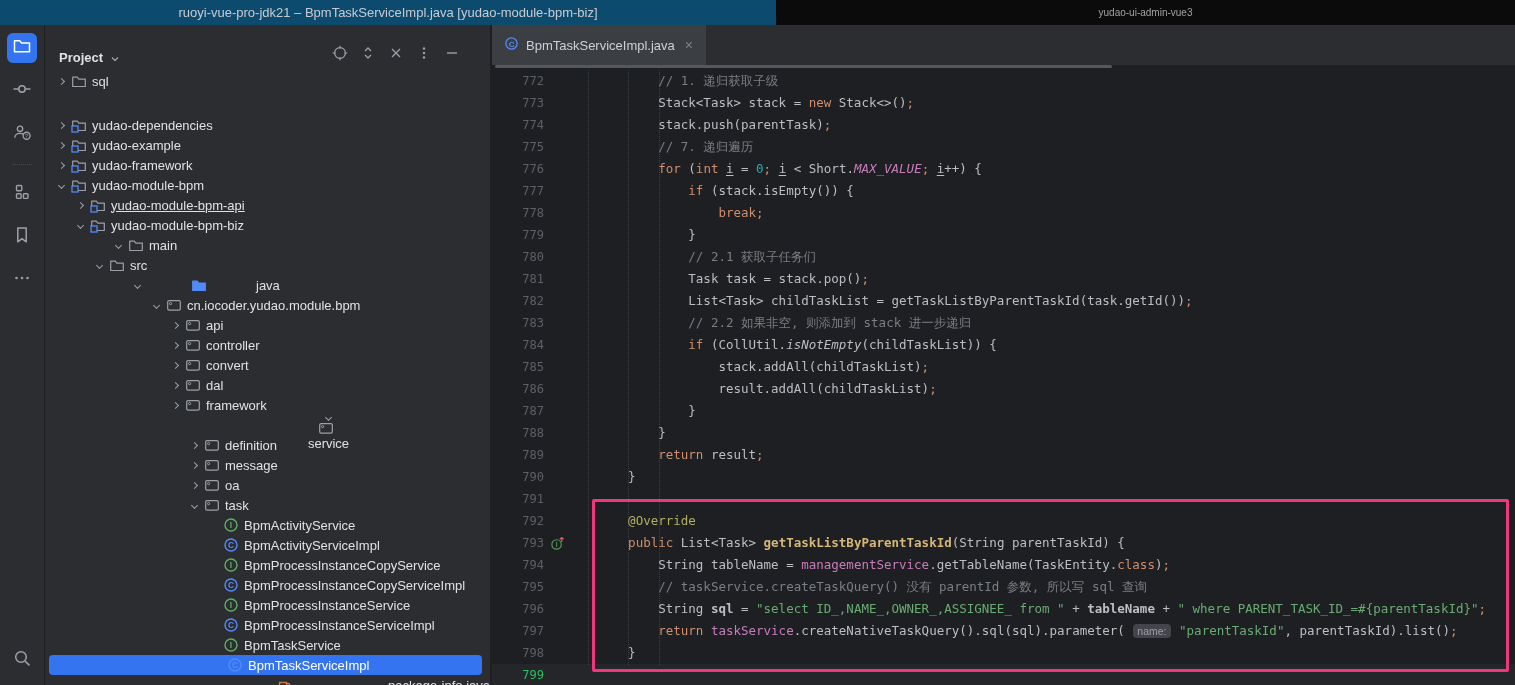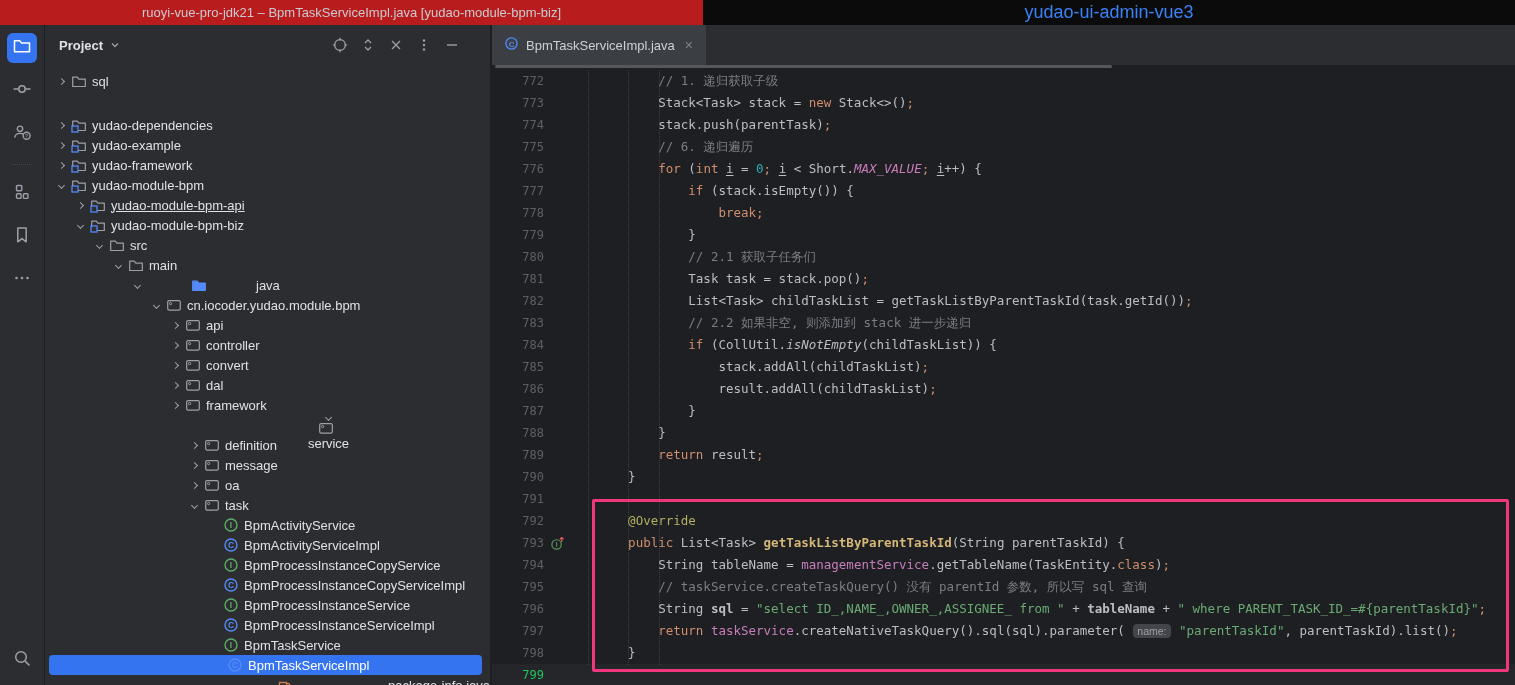--- a/index.html
+++ b/index.html
@@ -2,41 +2,41 @@
 <html><head>
 <meta charset="utf-8">
 <style>
   * { box-sizing: border-box; margin: 0; padding: 0; }
   html,body { width:1515px; height:685px; overflow:hidden; background:#1e1f22;
     font-family:"Liberation Sans", sans-serif; }
   #app { width:1515px; height:685px; display:flex; flex-direction:column; }
 
   
   .titlebar { height:25px; display:flex; flex:none; }
-  .title-left { width:703px; background:#b91c1c; color:#c9cbd2; font-size:13px;
+  .title-left { width:776px; background:#0c4a6e; color:#c9cbd2; font-size:13px;
     display:flex; align-items:center; justify-content:center; }
-  .title-right { flex:1; background:#0b0b0c; color:#3b82f6; font-size:18px;
+  .title-right { flex:1; background:#0b0b0c; color:#a3a3a3; font-size:10px;
     display:flex; align-items:center; justify-content:center; }
 
   
   .main { flex:1; display:flex; min-height:0; }
 
   
   .activity { width:45px; flex:none; background:#2b2d30; border-right:1px solid #1e1f22;
     display:flex; flex-direction:column; align-items:center; padding-top:8px; }
   .act-btn { width:30px; height:30px; display:flex; align-items:center; justify-content:center;
     border-radius:6px; margin-bottom:13px; }
   .act-btn.active { background:#3574f0; }
   .act-sep { width:20px; border-top:1px dotted #45474b; margin:2px 0 14px 0; }
   .act-spacer { flex:1; }
   .act-bottom { margin-bottom:10px; }
 
   
   .left-panel { width:445px; flex:none; background:#2b2d30; display:flex; flex-direction:column; }
-  .panel-header { height:40px; flex:none; display:flex; align-items:center; padding:0 26px 0 14px; }
+  .panel-header { height:40px; flex:none; display:flex; align-items:flex-end; padding:0 26px 0 14px; }
   .panel-title { color:#dfe1e5; font-weight:bold; font-size:13px; }
   .panel-title-chev { margin-left:6px; display:inline-flex; }
   .ph-spacer { flex:1; }
   .ph-icon { width:24px; height:24px; display:flex; align-items:center; justify-content:center;
     border-radius:4px; margin-left:4px; }
 
   .tree { flex:1; overflow:hidden; padding-top:6px; position:relative; }
   .trow { height:20px; display:flex; align-items:center; font-size:13px; color:#dfe1e5;
     white-space:nowrap; }
   .trow.selected { background:#3574f0; color:#ffffff; border-radius:4px; margin:0 8px 0 4px; }
@@ -267,41 +267,41 @@
               <span class="chev open"></span>
             </span>
             <span class="ticon">
               <svg width="16" height="16" viewBox="0 0 16 16">
                 <path d="M1.7 4.2h4.6l1.5 1.9h6.5v7.4H1.7z" fill="none" stroke="#9da0a8" stroke-width="1.2" stroke-linejoin="round"></path>
                 <rect x="1" y="9" width="6" height="6" fill="#2b2d30" stroke="#548af7" stroke-width="1.3"></rect>
               </svg>
             </span>
             <span>yudao-module-bpm-biz</span>
           </div>
+          <div class="trow" style="padding-left: 65px;">
+            <span class="chev-slot">
+              <span class="chev open"></span>
+            </span>
+            <span class="ticon">
+              <svg width="16" height="16" viewBox="0 0 16 16">
+                <path d="M1.7 4.2h4.6l1.5 1.9h6.5v7.4H1.7z" fill="none" stroke="#9da0a8" stroke-width="1.2" stroke-linejoin="round"></path>
+              </svg>
+            </span>
+            <span>main</span>
+          </div>
           <div class="trow" style="padding-left: 46px;">
             <span class="chev-slot">
               <span class="chev open"></span>
             </span>
             <span class="ticon">
               <svg width="16" height="16" viewBox="0 0 16 16">
                 <path d="M1.7 4.2h4.6l1.5 1.9h6.5v7.4H1.7z" fill="none" stroke="#9da0a8" stroke-width="1.2" stroke-linejoin="round"></path>
               </svg>
             </span>
             <span>src</span>
-          </div>
-          <div class="trow" style="padding-left: 65px;">
-            <span class="chev-slot">
-              <span class="chev open"></span>
-            </span>
-            <span class="ticon">
-              <svg width="16" height="16" viewBox="0 0 16 16">
-                <path d="M1.7 4.2h4.6l1.5 1.9h6.5v7.4H1.7z" fill="none" stroke="#9da0a8" stroke-width="1.2" stroke-linejoin="round"></path>
-              </svg>
-            </span>
-            <span>main</span>
           </div>
           <div class="trow" style="padding-left: 84px; gap: 44px;">
             <span class="chev-slot">
               <span class="chev open"></span>
             </span>
             <span class="ticon">
               <svg width="16" height="16" viewBox="0 0 16 16">
                 <path d="M1.7 4.2h4.6l1.5 1.9h6.5v7.4H1.7z" fill="#548af7" stroke="#548af7" stroke-width="1.2" stroke-linejoin="round"></path>
               </svg>
             </span>
@@ -587,21 +587,21 @@
                 <span class="lnum">774</span>
                 <span class="gslot"></span>
               </div>
               <span class="codetext"><span class="tok-d">        stack.push(parentTask)</span><span class="tok-p">;</span></span>
             </div>
             <div class="cline">
               <div class="gut">
                 <span class="lnum">775</span>
                 <span class="gslot"></span>
               </div>
-              <span class="codetext"><span class="tok-c">        // 6. 递归遍历</span></span>
+              <span class="codetext"><span class="tok-c">        // 7. 递归遍历</span></span>
             </div>
             <div class="cline">
               <div class="gut">
                 <span class="lnum">776</span>
                 <span class="gslot"></span>
               </div>
               <span class="codetext"><span class="tok-k">        for</span><span class="tok-d"> (</span><span class="tok-k">int</span><span class="tok-d"> </span><span class="tok-u">i</span><span class="tok-d"> = </span><span class="tok-n">0</span><span class="tok-p">;</span><span class="tok-d"> </span><span class="tok-u">i</span><span class="tok-d"> &lt; Short.</span><span class="tok-sc">MAX_VALUE</span><span class="tok-p">;</span><span class="tok-d"> </span><span class="tok-u">i</span><span class="tok-d">++) {</span></span>
             </div>
             <div class="cline">
               <div class="gut">

